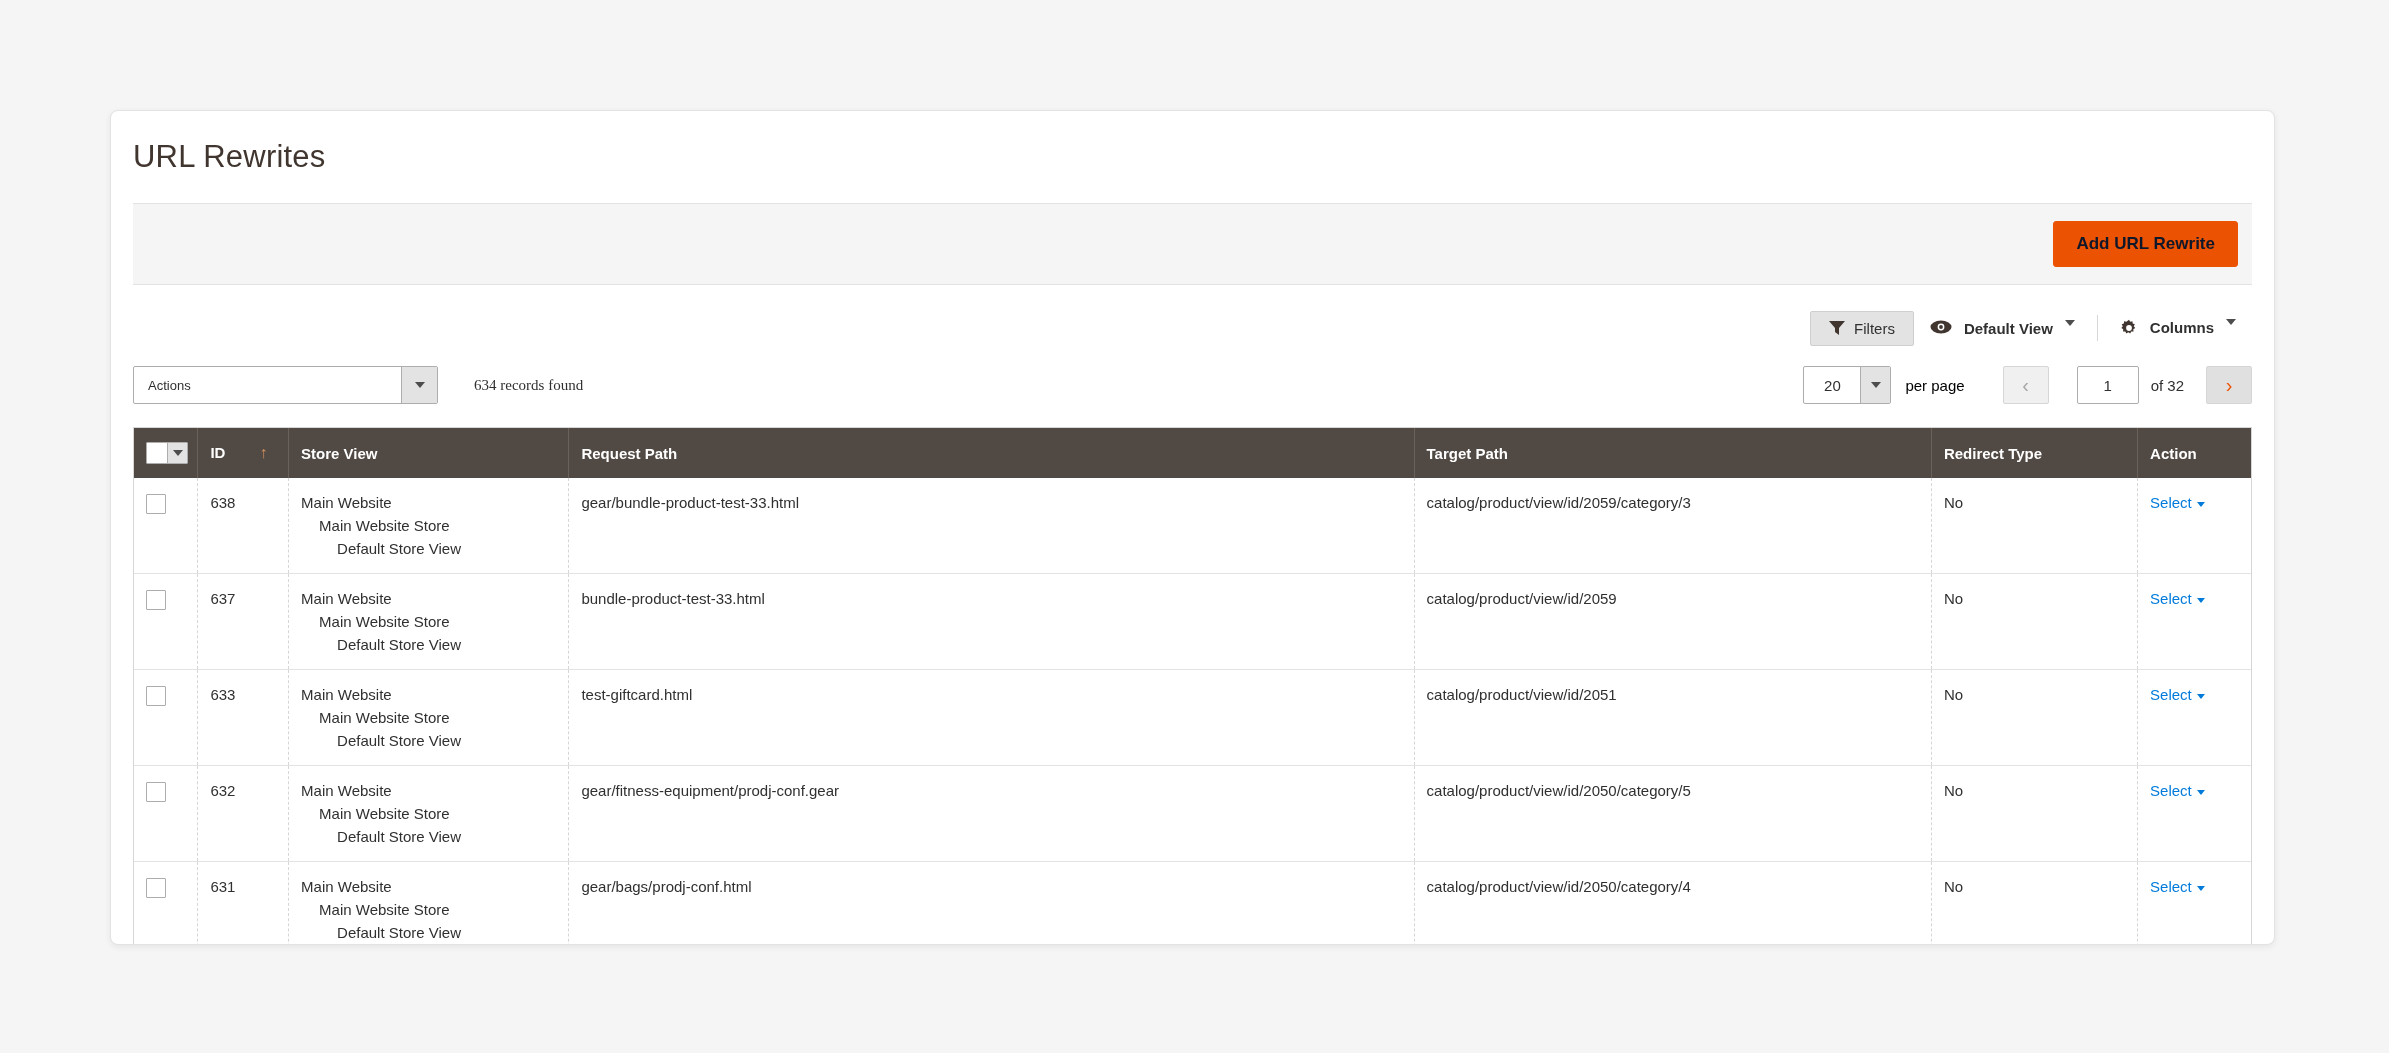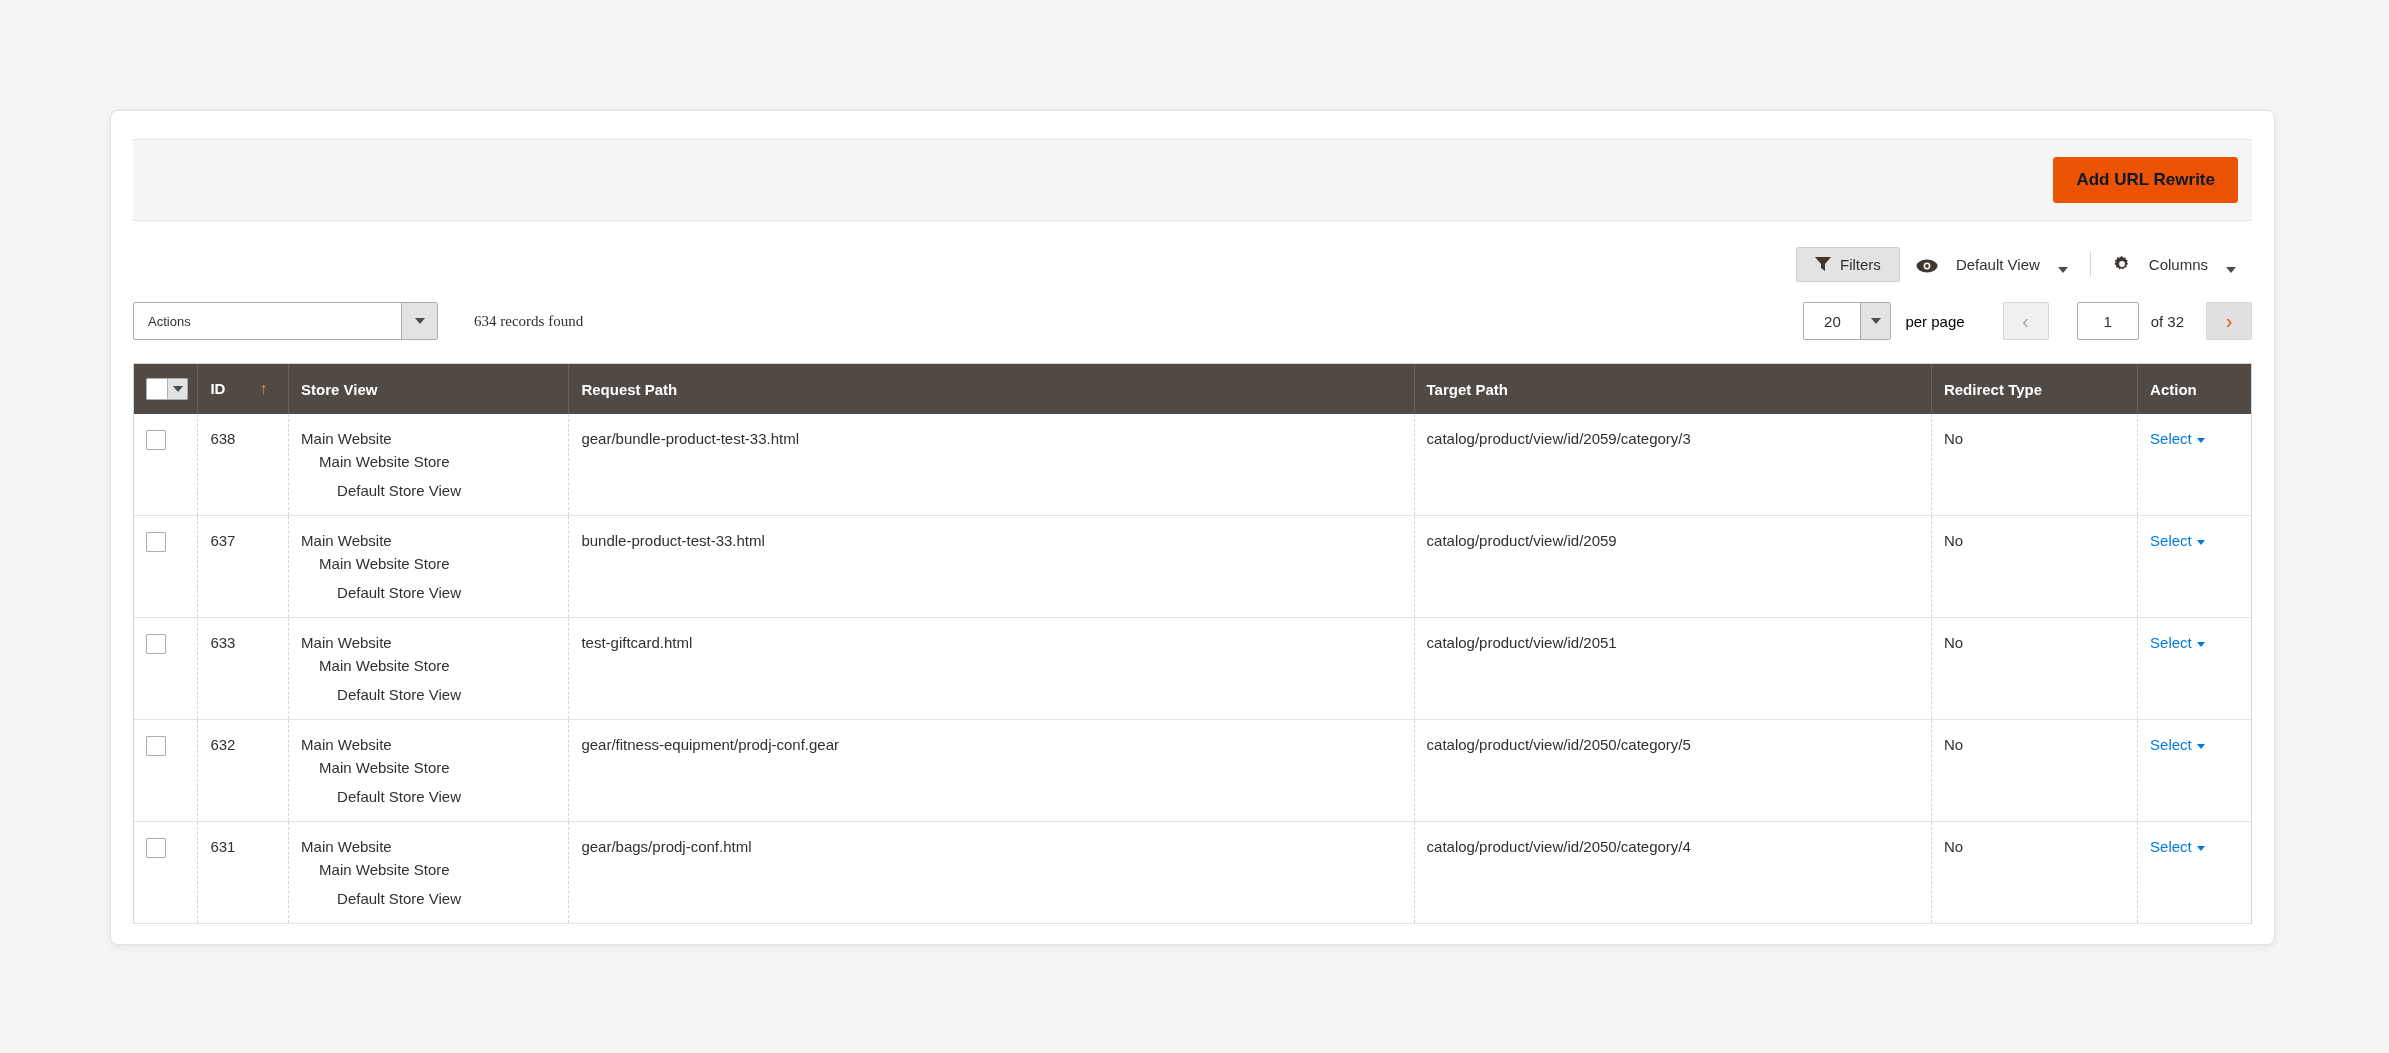--- a/index.html
+++ b/index.html
@@ -85,26 +85,27 @@
     border: 1px solid #cfcfcf;
     border-radius: 2px;
     padding: 8px 18px;
     font-size: 15px;
     color: #303030;
     cursor: pointer;
   }
 
   .toolbar-item {
     display: inline-flex;
-    align-items: flex-end;
-    gap: 18px;
+    align-items: flex-start;
+    gap: 12px;
     font-size: 15px;
     color: #303030;
     cursor: pointer;
     padding: 8px 16px;
+    font-weight: bold;
   }
 
   .toolbar-sep {
     width: 1px;
     height: 26px;
     background: #d6d6d6;
     margin: 0 6px;
   }
 
   .caret {
@@ -339,38 +340,39 @@
     height: 20px;
     border: 1px solid #adadad;
     background: #ffffff;
     border-radius: 1px;
     display: inline-block;
     cursor: pointer;
   }
 
   .store-l1 { display: block; }
   .store-l2 { display: block; padding-left: 18px; margin-top: 6px; }
-  .store-l3 { display: block; padding-left: 36px; margin-top: 12px; }
+  .store-l3 { display: block; padding-left: 36px; margin-top: 6px; }
 
   .select-link {
     color: #007bdb;
     font-size: 15px;
     cursor: pointer;
     text-decoration: none;
     white-space: nowrap;
   }
 
   .icon-svg { display: block; }
 </style>
 </head>
 <body>
 
 <div class="page">
   <div class="card">
 
+    <div class="page-title">URL Rewrites</div>
 
     <div class="page-actions">
       <button class="btn-primary">Add URL Rewrite</button>
     </div>
 
     <div class="grid-toolbar">
       <div class="filters-btn">
         <span>
           <svg class="icon-svg" width="16" height="14" viewBox="0 0 16 14" aria-hidden="true">
             <polygon points="0,0 16,0 10,7 10,14 6,11 6,7" fill="#41362f"></polygon>

